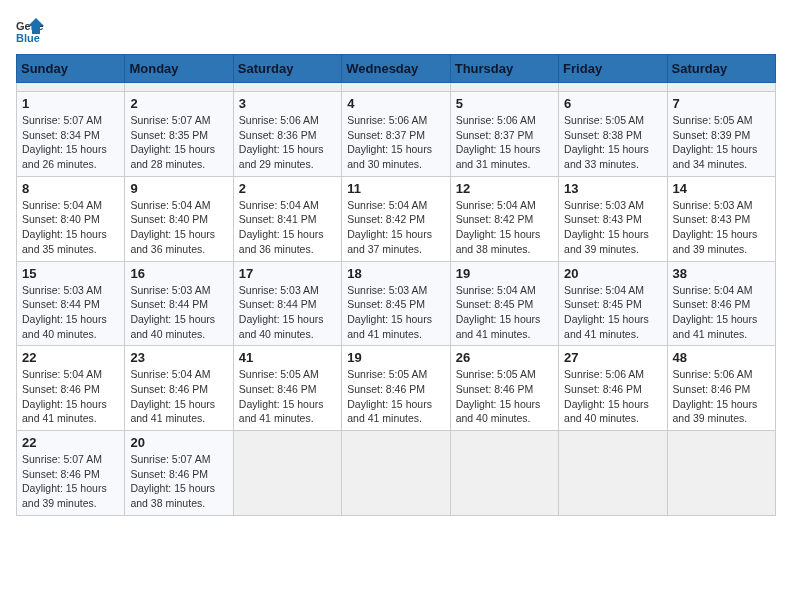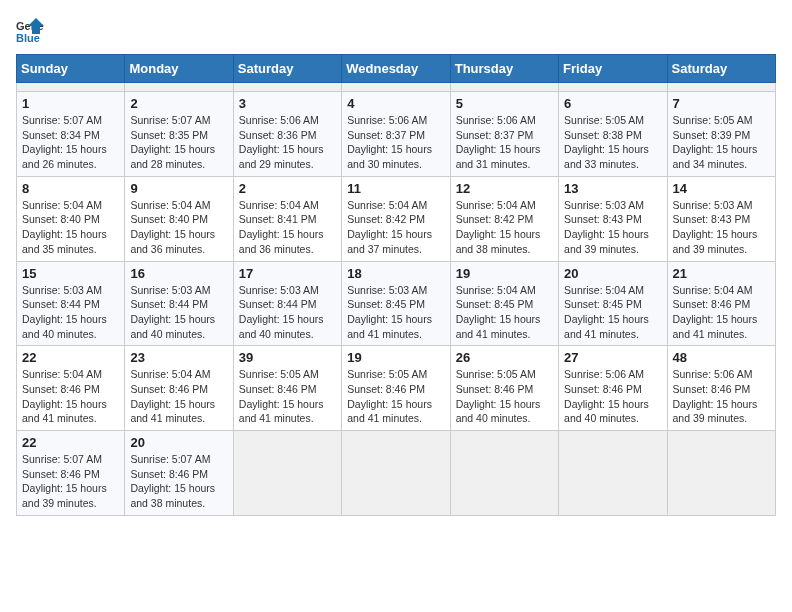--- a/index.html
+++ b/index.html
@@ -44,21 +44,21 @@
       font-size: 14px;
       color: #555;
     }
     .calendar {
       width: 100%;
       border-collapse: collapse;
       border: 1px solid #ccc;
     }
     .calendar th {
       background: #2e75b6;
-      color: #ffffff;
+      color: #0f172a;
       font-size: 13px;
       font-weight: bold;
       padding: 6px 4px;
       text-align: left;
       border: 1px solid #2060a0;
     }
     .calendar td {
       vertical-align: top;
       border: 1px solid #ccc;
       padding: 4px 5px;
@@ -211,35 +211,35 @@
         </td>
         <td>
           <span class="day-num">19</span>
           <div class="day-info">Sunrise: 5:04 AM<br>Sunset: 8:45 PM<br>Daylight: 15 hours<br>and 41 minutes.</div>
         </td>
         <td>
           <span class="day-num">20</span>
           <div class="day-info">Sunrise: 5:04 AM<br>Sunset: 8:45 PM<br>Daylight: 15 hours<br>and 41 minutes.</div>
         </td>
         <td>
-          <span class="day-num">21</span>
+          <span class="day-num">38</span>
           <div class="day-info">Sunrise: 5:04 AM<br>Sunset: 8:46 PM<br>Daylight: 15 hours<br>and 41 minutes.</div>
         </td>
       </tr>
       <tr>
         <td>
           <span class="day-num">22</span>
           <div class="day-info">Sunrise: 5:04 AM<br>Sunset: 8:46 PM<br>Daylight: 15 hours<br>and 41 minutes.</div>
         </td>
         <td>
           <span class="day-num">23</span>
           <div class="day-info">Sunrise: 5:04 AM<br>Sunset: 8:46 PM<br>Daylight: 15 hours<br>and 41 minutes.</div>
         </td>
         <td>
-          <span class="day-num">39</span>
+          <span class="day-num">41</span>
           <div class="day-info">Sunrise: 5:05 AM<br>Sunset: 8:46 PM<br>Daylight: 15 hours<br>and 41 minutes.</div>
         </td>
         <td>
           <span class="day-num">19</span>
           <div class="day-info">Sunrise: 5:05 AM<br>Sunset: 8:46 PM<br>Daylight: 15 hours<br>and 41 minutes.</div>
         </td>
         <td>
           <span class="day-num">26</span>
           <div class="day-info">Sunrise: 5:05 AM<br>Sunset: 8:46 PM<br>Daylight: 15 hours<br>and 40 minutes.</div>
         </td>

